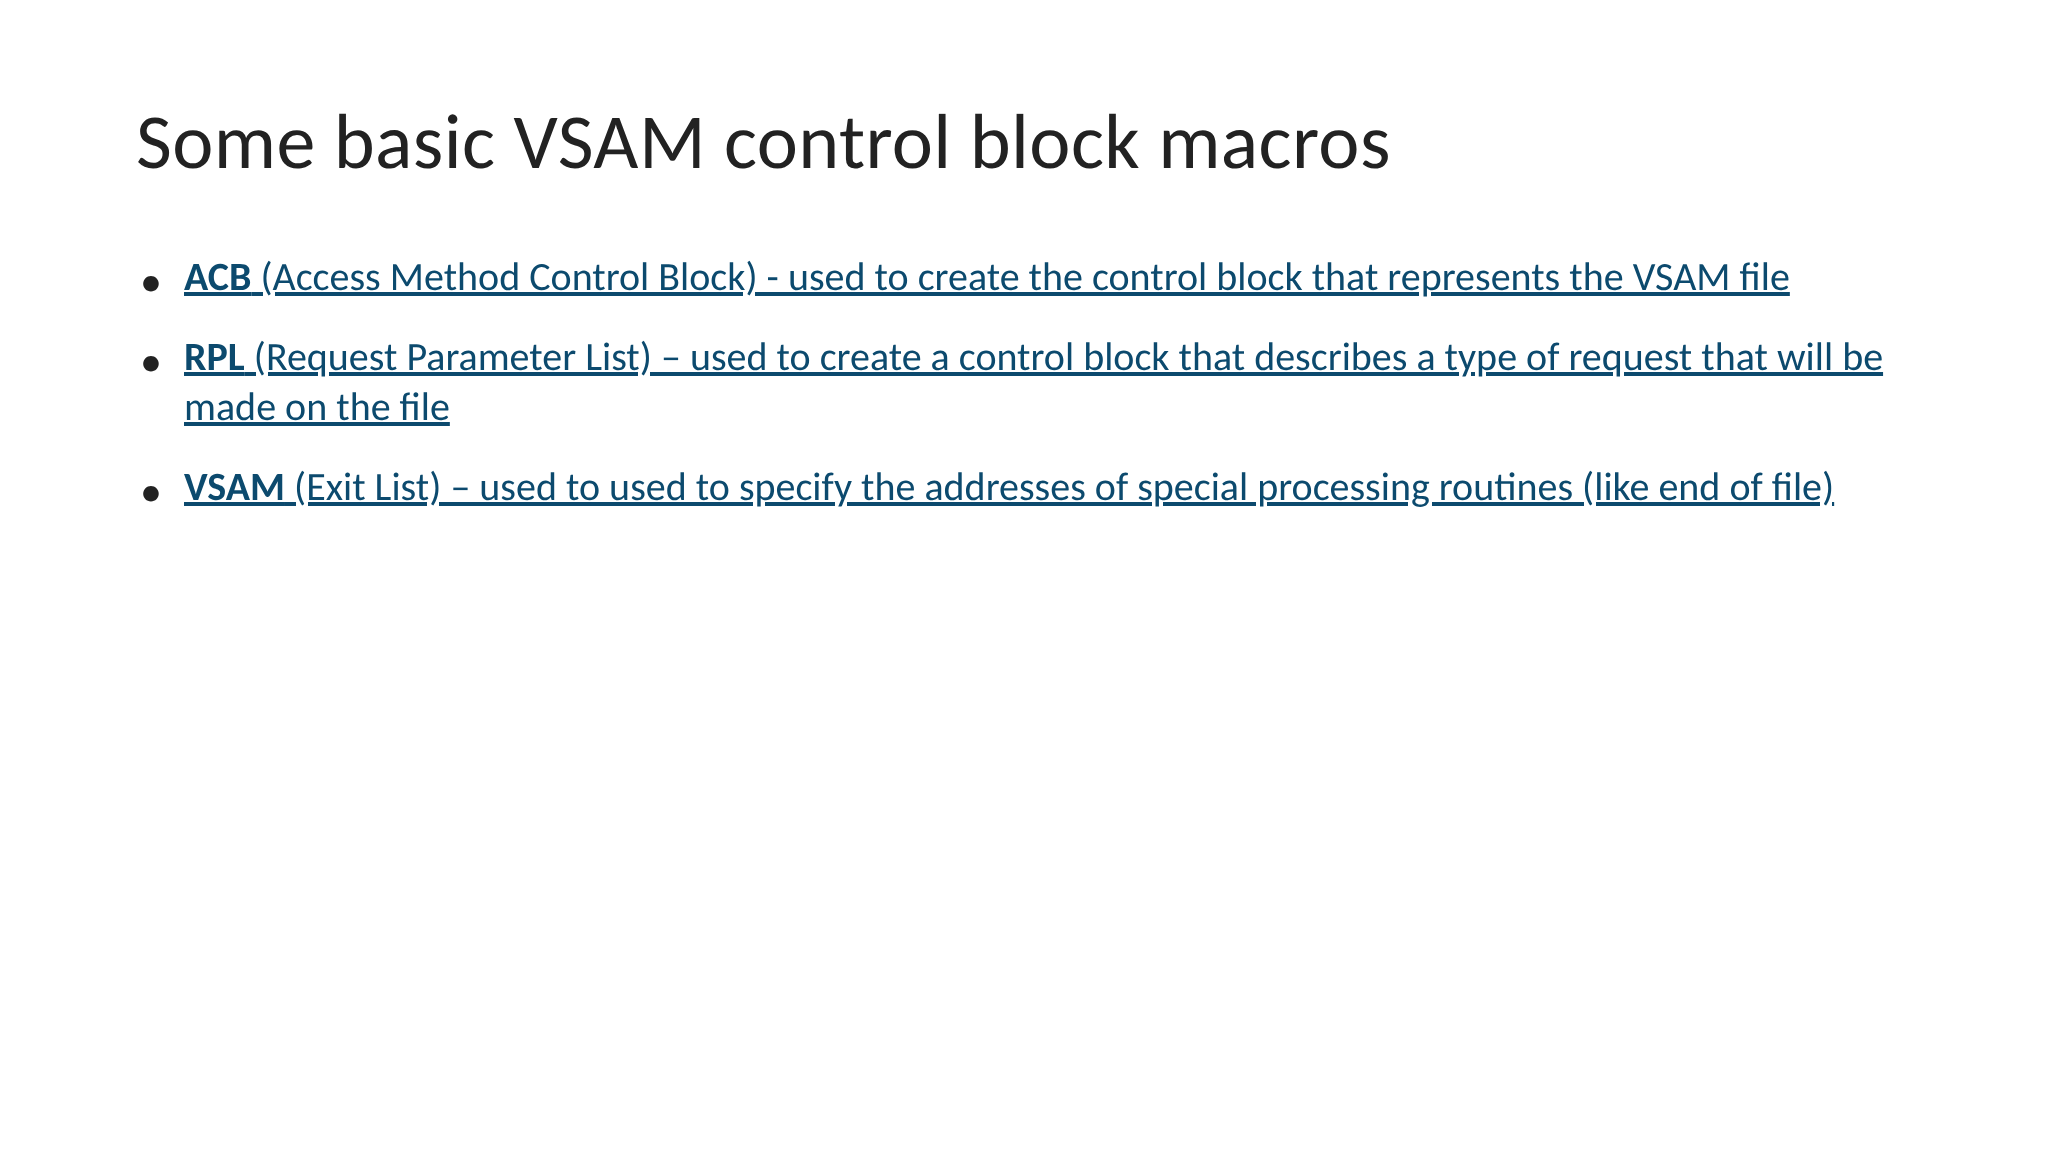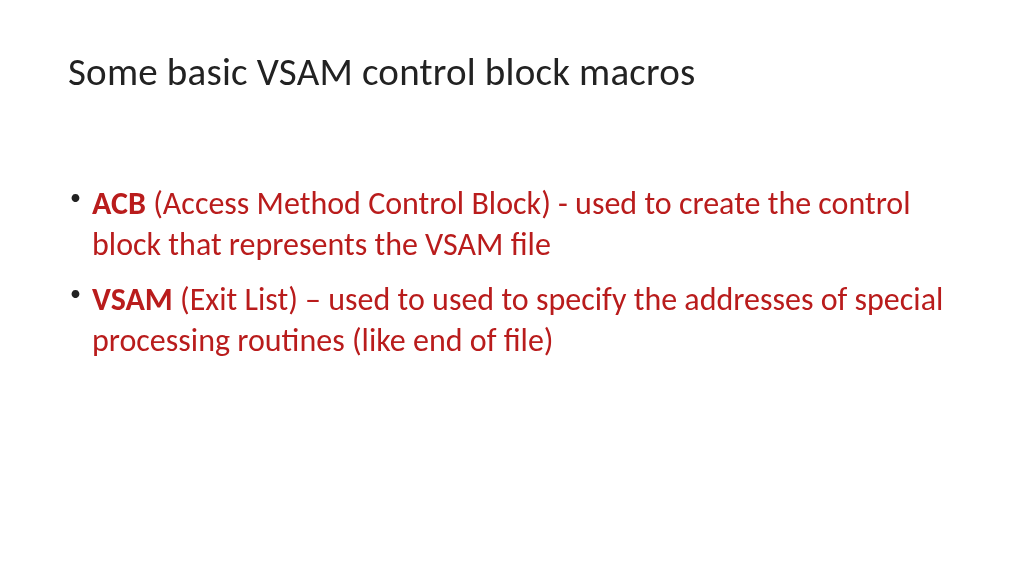--- a/index.html
+++ b/index.html
@@ -14,33 +14,34 @@
     .slide {
       width: 100%;
       height: 100%;
       padding: 48px 68px 40px 68px;
     }
     .title {
       font-size: 39px;
       font-weight: 400;
       color: #222;
       letter-spacing: 0.2px;
-      margin-bottom: 89px;
+      margin-bottom: 32px;
     }
     .bullets {
       list-style: none;
       padding-left: 0;
     }
     .bullets li {
       position: relative;
       padding-left: 24px;
-      font-size: 32px;
+      font-size: 20px;
       line-height: 1.28;
-      color: #b91c1c;
+      color: #0c4a6e;
       margin-bottom: 14px;
+      text-decoration: underline;
     }
     .bullets li::before {
       content: "•";
       position: absolute;
       left: 2px;
       top: 0;
       font-size: 22px;
       color: #222;
     }
     .bold { font-weight: 700; }
@@ -48,16 +49,19 @@
 </head>
 <body>
 
 <div class="slide">
   <h1 class="title">Some basic VSAM control block macros</h1>
   <ul class="bullets">
     <li>
       <span class="bold">ACB</span><span> (Access Method Control Block) - used to create the control block that represents the VSAM file</span>
     </li>
     <li>
+      <span class="bold">RPL</span><span> (Request Parameter List) – used to create a control block that describes a type of request that will be made on the file</span>
+    </li>
+    <li>
       <span class="bold">VSAM</span><span> (Exit List) – used to used to specify the addresses of special processing routines (like end of file)</span>
     </li>
   </ul>
 </div>
 
 </body></html>

